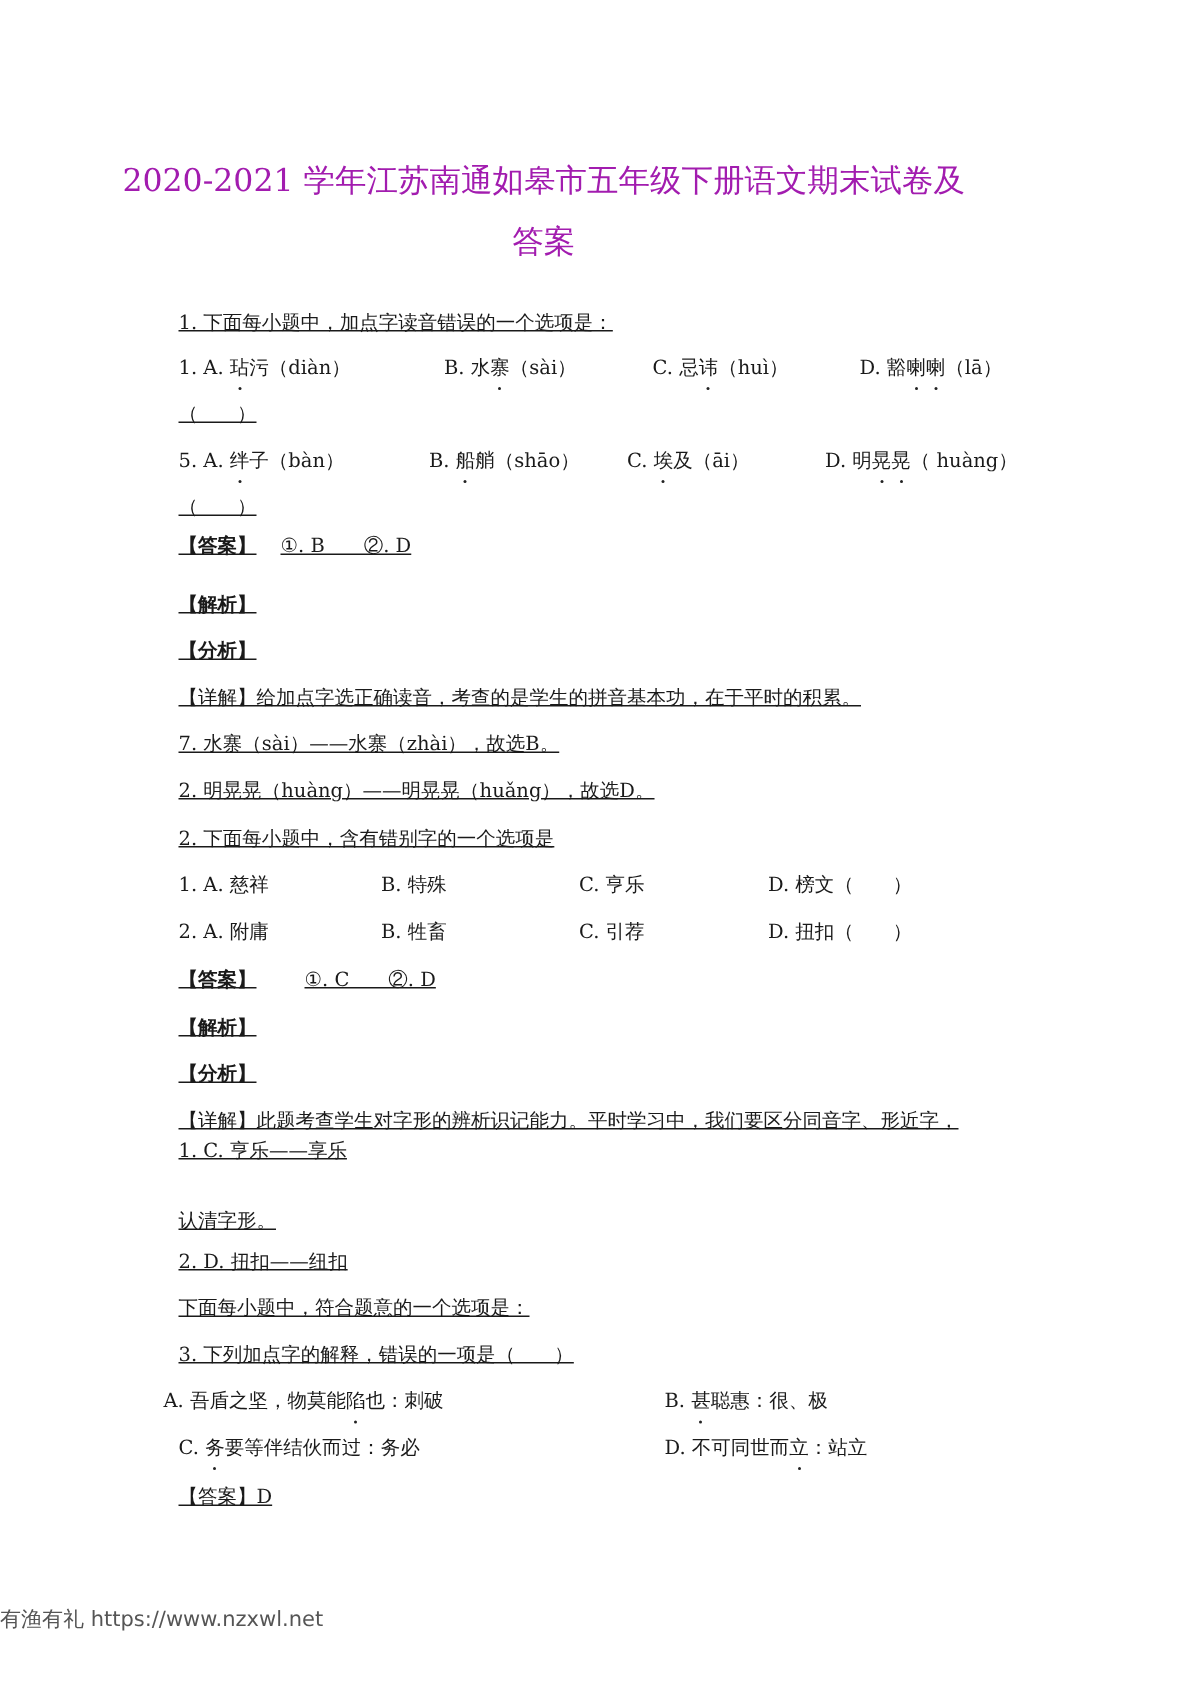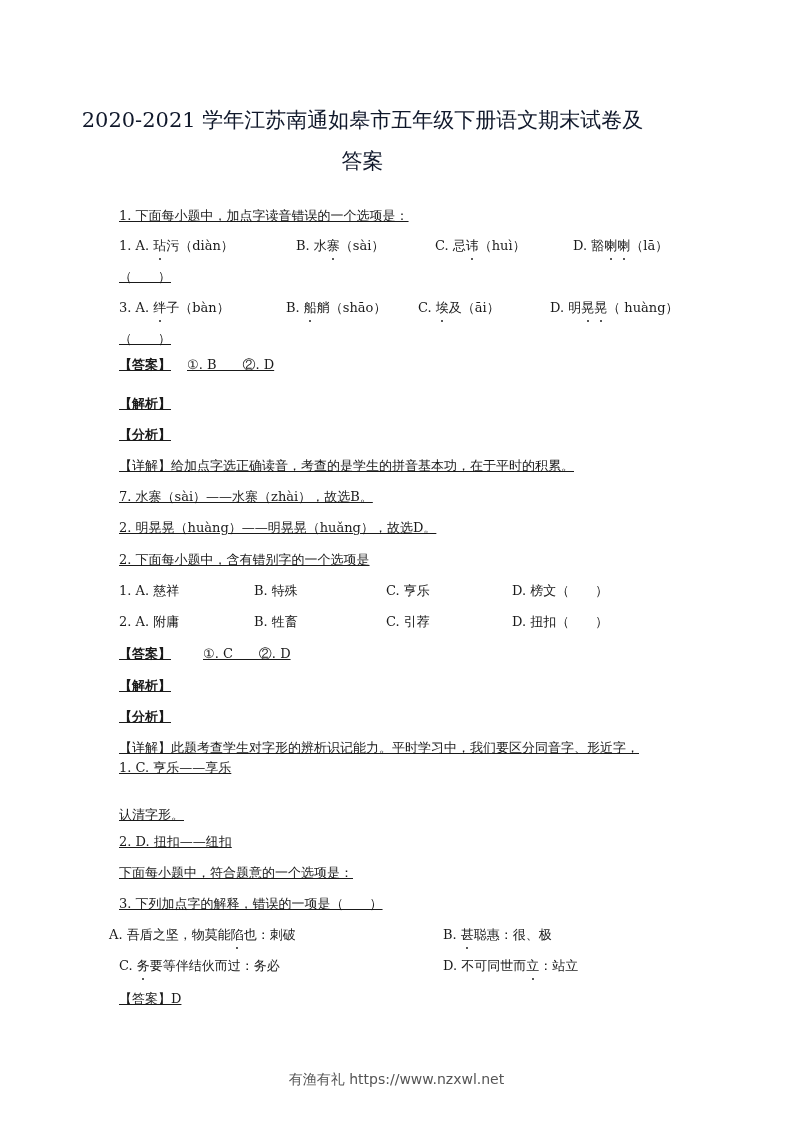--- a/index.html
+++ b/index.html
@@ -3,38 +3,38 @@
 <meta charset="utf-8">
 <style>
   html, body { margin: 0; padding: 0; background: #ffffff; }
   body {
     width: 793px; height: 1122px; position: relative; overflow: hidden;
     font-family: "DejaVu Serif", "Liberation Serif", serif;
     color: #1a1a1a;
   }
   .title {
     position: absolute; left: 0; width: 725px; text-align: center;
-    font-size: 21px; color: #0f172a;
+    font-size: 21px; color: #a21caf;
   }
   .t1 { top: 106px; }
   .t2 { top: 147px; }
   .line {
     position: absolute; left: 119px; font-size: 13px; white-space: nowrap;
     line-height: 18px;
     text-decoration: underline;
   }
   .abs { position: absolute; font-size: 13px; white-space: nowrap; line-height: 18px; }
   .dot { position: relative; display: inline-block; }
   .dot::after {
     content: ""; position: absolute; left: 50%; bottom: -5px;
     width: 2px; height: 2px; margin-left: -1px; background: #222; border-radius: 50%;
   }
   .bold { font-weight: bold; }
   .footer {
-    position: absolute; top: 1071px; left: 0; width: 793px; text-align: center;
+    position: absolute; top: 1071px; left: 0; width: 793px; 
     font-family: "DejaVu Sans", "Liberation Sans", sans-serif; font-size: 14px; color: #555;
   }
 </style>
 </head>
 <body>
 
 <div class="title t1">2020-2021 学年江苏南通如皋市五年级下册语文期末试卷及</div>
 <div class="title t2">答案</div>
 
 <div class="line" style="top:207px">1. 下面每小题中，加点字读音错误的一个选项是：</div>
@@ -47,21 +47,21 @@
 </div>
 <div class="abs" style="top:237px;left:435px">
   <span>C. </span><span>忌</span><span class="dot">讳</span><span>（huì）</span>
 </div>
 <div class="abs" style="top:237px;left:573px">
   <span>D. </span><span>豁</span><span class="dot">喇</span><span class="dot">喇</span><span>（lā）</span>
 </div>
 <div class="line" style="top:268px">（　　）</div>
 
 <div class="abs" style="top:299px;left:119px">
-  <span>3. A. </span><span class="dot">绊</span><span>子</span><span>（bàn）</span>
+  <span>5. A. </span><span class="dot">绊</span><span>子</span><span>（bàn）</span>
 </div>
 <div class="abs" style="top:299px;left:286px">
   <span>B. </span><span class="dot">船</span><span>艄</span><span>（shāo）</span>
 </div>
 <div class="abs" style="top:299px;left:418px">
   <span>C. </span><span class="dot">埃</span><span>及</span><span>（āi）</span>
 </div>
 <div class="abs" style="top:299px;left:550px">
   <span>D. </span><span>明</span><span class="dot">晃</span><span class="dot">晃</span><span>（ huàng）</span>
 </div>

